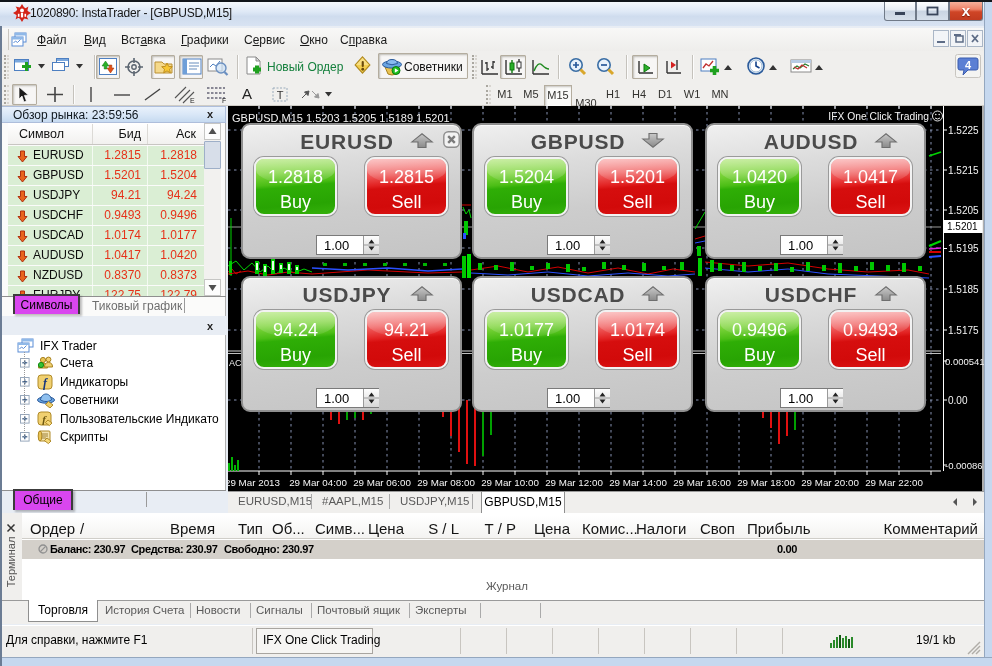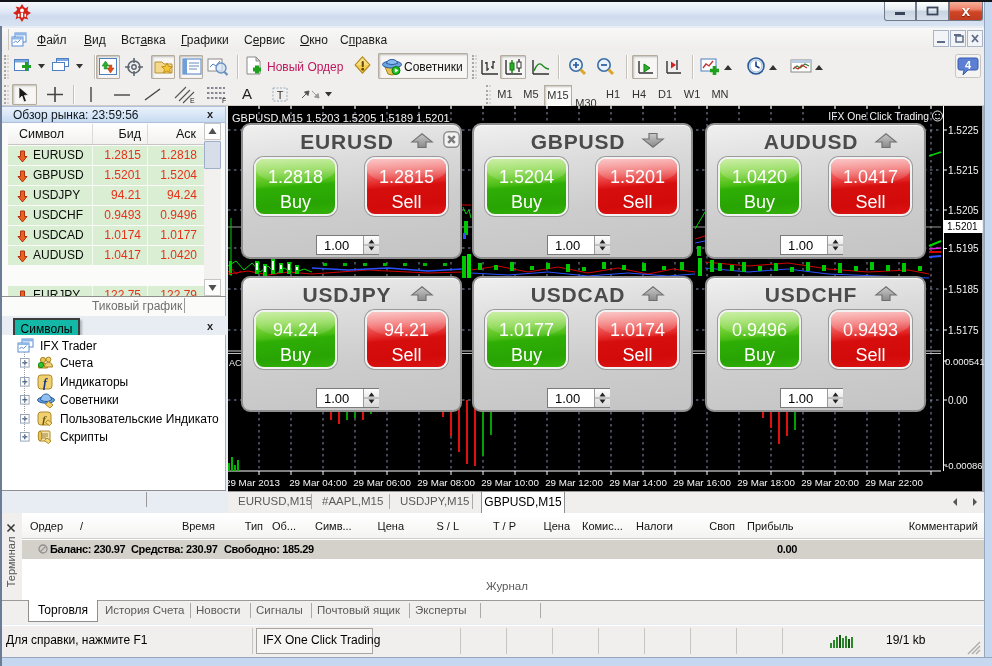--- a/index.html
+++ b/index.html
@@ -30,51 +30,52 @@
 .tfpressed{background:#fbfbfa;border:1px solid #b4ad9f;box-shadow:inset 1px 1px 2px rgba(120,115,105,.4);}
 
 .ptitle{background:linear-gradient(#e9f1fb 0%,#d9e7f7 50%,#c6daf0 100%);border:1px solid #aebedb;border-left:none;font-size:12px;color:#10181f;}
 .px{color:#222;font-weight:bold;font-size:11px;font-family:"Liberation Sans",sans-serif;}
 
 .mwhead{font-size:12.5px;color:#111;}
 .mwrow{font-size:12px;color:#0c0c0c;}
 .red{color:#e63119;}
 
 .tabtxt{font-size:12px;color:#6e6e6e;}
-.tabactive{background:#14b8a6;border:1px solid #8f8f8f;border-bottom:none;font-size:12px;color:#000;text-align:center;margin-top:24px;}
+.tabactive{background:#d946ef;border:1px solid #8f8f8f;border-bottom:none;font-size:12px;color:#000;text-align:center;}
 .tabline{height:1px;background:#8f8f8f;}
 
 .tree{font-size:12px;color:#000;}
 
 .panel{background:linear-gradient(172deg,#f0f0f0 0%,#dcdcdc 30%,#cdcdcd 60%,#c4c4c4 100%);border:2px solid #8f8f8f;border-radius:9px;box-shadow:inset 0 1px 0 #fafafa;}
 .ptitle2{font-size:21px;font-weight:bold;color:#4b4b4b;letter-spacing:0.8px;}
 .bbtn{border-radius:10px;border:2px solid #f2f2f2;box-shadow:0 0 0 1px #9a9a9a;color:#fff;text-align:center;overflow:hidden;}
 .bbtn:before{content:"";position:absolute;left:0;top:0;right:0;height:45%;background:linear-gradient(rgba(255,255,255,.40),rgba(255,255,255,.05));border-radius:8px 8px 50% 50%/8px 8px 14px 14px;}
 .bbuy{background:linear-gradient(175deg,#a8e468 0%,#7ed43c 25%,#4cbe16 44%,#2fae06 50%,#28a403 80%,#35b10b 100%);}
 .bsell{background:linear-gradient(175deg,#f9a0a0 0%,#f06060 25%,#e22222 44%,#d60e0e 50%,#d20a0a 80%,#dc1515 100%);}
 .bprice{font-size:18px;margin-top:8px;}
 .blabel{font-size:18px;margin-top:4px;}
 .spin{background:#fff;border:1px solid #7a7a7a;}
 .spintxt{font-size:13px;color:#000;}
 
-.thead{font-size:11px;color:#141414;}
+.thead{font-size:15px;color:#141414;}
 .tbold{font-size:11px;font-weight:bold;color:#000;letter-spacing:-0.35px;}
 .statustxt{font-size:12px;color:#000;}
 .ctab{font-size:11.5px;color:#5a5a5a;}
 </style></head><body>
 <div id="win">
 <div class="abs" id="titlebar"></div>
 <svg class="abs" style="left:13px;top:4px" width="18" height="18" viewBox="0 0 18 18">
 <path d="M9 0 l2.6 4.2 h-5.2z M9 18 l-2.6-4.2 h5.2z M0 9 l4.2-2.6 v5.2z M18 9 l-4.2 2.6 v-5.2z M2.6 2.6 l4 1 -1.8 2.6z M15.4 2.6 l-1 4 -2.6-1.8z M2.6 15.4 l1-4 2.6 1.8z M15.4 15.4 l-4-1 1.8-2.6z" fill="#d42418"></path>
 <circle cx="9" cy="9" r="6" fill="#d42418"></circle>
 <circle cx="9" cy="6.4" r="1.9" fill="#fff"></circle>
 <rect x="7.9" y="8.8" width="2.2" height="4.6" fill="#fff"></rect>
 <rect x="4.9" y="9.8" width="1.6" height="3" fill="#fff"></rect>
 <rect x="11.5" y="9.8" width="1.6" height="3" fill="#fff"></rect>
 </svg>
+<div class="abs" id="titletxt">1020890: InstaTrader - [GBPUSD,M15]</div>
 <div class="abs winbtn" id="btnmin"><svg width="30" height="17">
         <rect x="10" y="10" width="10" height="3" fill="#39455a"></rect>
       </svg></div>
 <div class="abs winbtn" id="btnmax"><svg width="31" height="17">
         <rect x="10.5" y="5.5" width="10" height="7" fill="none" stroke="#39455a" stroke-width="1.8"></rect>
       </svg></div>
 <div class="abs winbtn" id="btncls"><svg width="32" height="17">
         <text x="16" y="14" text-anchor="middle" font-size="15" font-weight="bold" fill="#fff" font-family="Liberation Sans" style="text-shadow:0 1px 1px #7a1a0a">x</text>
       </svg></div>
 <div class="abs" id="rborder"></div>
@@ -149,21 +150,21 @@
 <path d="M3 10l3-3 3 2 4-5" stroke="#4d7fc1" fill="none"></path>
 <circle cx="14" cy="11" r="5" fill="#cfe3f7" fill-opacity="0.7" stroke="#6a8fc0" stroke-width="1.4"></circle>
 <path d="M17.5 15l3 3" stroke="#6a8fc0" stroke-width="2.2"></path>
 </svg>
 <div class="abs tsep" style="left:237px;top:55px;height:24px"></div>
 <svg class="abs" style="left:244px;top:56px" width="20" height="22" viewBox="0 0 20 22">
 <path d="M3 1h9l4 4v13H3z" fill="#fff" stroke="#8a8a8a"></path>
 <path d="M12 1l4 4h-4z" fill="#d8d8d8" stroke="#8a8a8a"></path>
 <path d="M9 13.5h8M13 9.5v8" stroke="#1fa11f" stroke-width="4"></path>
 </svg>
-<div class="abs" style="left:267px;top:60px;font-size:12px;color:#be185d">Новый Ордер</div>
+<div class="abs" style="left:267px;top:60px;font-size:12px;color:#15803d">Новый Ордер</div>
 <svg class="abs" style="left:354px;top:56px" width="17" height="18" viewBox="0 0 20 22">
 <path d="M10 1 L19 11 10 21 1 11z" fill="#f3ce4e" stroke="#b08a20" stroke-width="1.4"></path>
 <path d="M10 2 L18 11 H2z" fill="#f8e08a" stroke="none" opacity="0.85"></path>
 <rect x="9" y="6" width="2.6" height="7.5" rx="1.2" fill="#6a4a0a"></rect>
 <circle cx="10.3" cy="16.2" r="1.7" fill="#6a4a0a"></circle>
 </svg>
 <div class="abs pressed" style="left:378px;top:53px;width:90px;height:26px"></div>
 <svg class="abs" style="left:381px;top:55px" width="22" height="22">
 <path d="M4 12 L7 19 Q11 21 15 19 L18 12 Q11 9 4 12z" fill="#e9c353" stroke="#a8821e"></path>
 <ellipse cx="11" cy="9.5" rx="9.5" ry="3.6" fill="#6aa5e2" stroke="#2a5a9a"></ellipse>
@@ -342,20 +343,30 @@
 <div class="abs" style="left:84px;top:0;width:1px;height:19px;background:#f4faf2"></div>
 <div class="abs" style="left:139px;top:0;width:1px;height:19px;background:#f4faf2"></div>
 </div>
 <div class="abs" style="left:8px;top:246px;width:196px;height:19px;background:#daeed4;overflow:hidden">
 <div class="abs" style="left:8px;top:3px"><svg width="13" height="13" viewBox="0 0 13 13">
           <path d="M4.5 1h4v5.5H11L6.5 12 2 6.5h2.5z" fill="#e8641e" stroke="#b03010" stroke-width="1"></path>
         </svg></div>
 <div class="abs mwrow" style="left:25px;top:2px">AUDUSD</div>
 <div class="abs mwrow red" style="left:30px;top:2px;width:103px;text-align:right">1.0417</div>
 <div class="abs mwrow red" style="left:86px;top:2px;width:103px;text-align:right">1.0420</div>
+<div class="abs" style="left:84px;top:0;width:1px;height:19px;background:#f4faf2"></div>
+<div class="abs" style="left:139px;top:0;width:1px;height:19px;background:#f4faf2"></div>
+</div>
+<div class="abs" style="left:8px;top:266px;width:196px;height:19px;background:#daeed4;overflow:hidden">
+<div class="abs" style="left:8px;top:3px"><svg width="13" height="13" viewBox="0 0 13 13">
+          <path d="M4.5 1h4v5.5H11L6.5 12 2 6.5h2.5z" fill="#e8641e" stroke="#b03010" stroke-width="1"></path>
+        </svg></div>
+<div class="abs mwrow" style="left:25px;top:2px">NZDUSD</div>
+<div class="abs mwrow red" style="left:30px;top:2px;width:103px;text-align:right">0.8370</div>
+<div class="abs mwrow red" style="left:86px;top:2px;width:103px;text-align:right">0.8373</div>
 <div class="abs" style="left:84px;top:0;width:1px;height:19px;background:#f4faf2"></div>
 <div class="abs" style="left:139px;top:0;width:1px;height:19px;background:#f4faf2"></div>
 </div>
 <div class="abs" style="left:8px;top:286px;width:196px;height:10px;background:#daeed4;overflow:hidden">
 <div class="abs" style="left:8px;top:3px"><svg width="13" height="13" viewBox="0 0 13 13">
           <path d="M4.5 1h4v5.5H11L6.5 12 2 6.5h2.5z" fill="#e8641e" stroke="#b03010" stroke-width="1"></path>
         </svg></div>
 <div class="abs mwrow" style="left:25px;top:2px">EURJPY</div>
 <div class="abs mwrow red" style="left:30px;top:2px;width:103px;text-align:right">122.75</div>
 <div class="abs mwrow red" style="left:86px;top:2px;width:103px;text-align:right">122.79</div>
@@ -880,21 +891,21 @@
 <div class="abs thead" style="left:615px;top:520px;width:120px;text-align:right">Своп</div>
 <div class="abs thead" style="left:747px;top:520px">Прибыль</div>
 <div class="abs thead" style="left:858px;top:520px;width:120px;text-align:right">Комментарий</div>
 <div class="abs" style="left:22px;top:540px;width:962px;height:19px;background:#d4d0ca"></div>
 <svg class="abs" style="left:38px;top:544px" width="10" height="10">
       <circle cx="5" cy="5" r="4" fill="none" stroke="#909090" stroke-width="1.3"></circle>
       <path d="M2.4 7.6l5.2-5.2" stroke="#909090" stroke-width="1.3"></path>
     </svg>
 <div class="abs tbold" style="left:50px;top:543px">Баланс: 230.97</div>
 <div class="abs tbold" style="left:131px;top:543px">Средства: 230.97</div>
-<div class="abs tbold" style="left:224px;top:543px">Свободно: 185.29</div>
+<div class="abs tbold" style="left:224px;top:543px">Свободно: 230.97</div>
 <div class="abs tbold" style="left:677px;top:543px;width:120px;text-align:right">0.00</div>
 <div class="abs" style="left:2px;top:600px;width:982px;height:24px;background:#f0efed;border-top:1px solid #9a9a9a"></div>
 <div class="abs" style="left:28px;top:600px;width:70px;height:22px;background:#fff;border:1px solid #8f8f8f;border-top:none;font-size:12px;color:#000;text-align:center;line-height:20px">Торговля</div>
 <div class="abs ctab" style="left:105px;top:604px">История Счета</div>
 <div class="abs ctab" style="left:196px;top:604px">Новости</div>
 <div class="abs ctab" style="left:256px;top:604px">Сигналы</div>
 <div class="abs ctab" style="left:317px;top:604px">Почтовый ящик</div>
 <div class="abs ctab" style="left:415px;top:604px">Эксперты</div>
 <div class="abs ctab" style="left:486px;top:580px">Журнал</div>
 <div class="abs" style="left:190px;top:603px;width:1px;height:15px;background:#aaa"></div>
@@ -919,19 +930,19 @@
 <svg class="abs" style="left:828px;top:634px" width="27" height="15">
       <rect x="2" y="9" width="2" height="5" fill="#2a8a2a"></rect>
       <rect x="5" y="6" width="2" height="8" fill="#2a8a2a"></rect>
       <rect x="8" y="3" width="2" height="11" fill="#2a8a2a"></rect>
       <rect x="11" y="1" width="2" height="13" fill="#145a14"></rect>
       <rect x="14" y="4" width="2" height="10" fill="#2a8a2a"></rect>
       <rect x="17" y="2" width="2" height="12" fill="#2a8a2a"></rect>
       <rect x="20" y="5" width="2" height="9" fill="#145a14"></rect>
       <rect x="23" y="3" width="2" height="11" fill="#2a8a2a"></rect>
     </svg>
-<div class="abs statustxt" style="left:886px;top:633px">19/1 kb</div>
+<div class="abs statustxt" style="left:916px;top:633px">19/1 kb</div>
 <svg class="abs" style="left:964px;top:638px" width="17" height="17">
       <line x1="16" y1="16" x2="16" y2="16" stroke="#b0ada8" stroke-width="1.5"></line>
       <line x1="12" y1="16" x2="16" y2="12" stroke="#b0ada8" stroke-width="1.5"></line>
       <line x1="8" y1="16" x2="16" y2="8" stroke="#b0ada8" stroke-width="1.5"></line>
       <line x1="4" y1="16" x2="16" y2="4" stroke="#b0ada8" stroke-width="1.5"></line>
     </svg>
 </div>
 </body></html>

